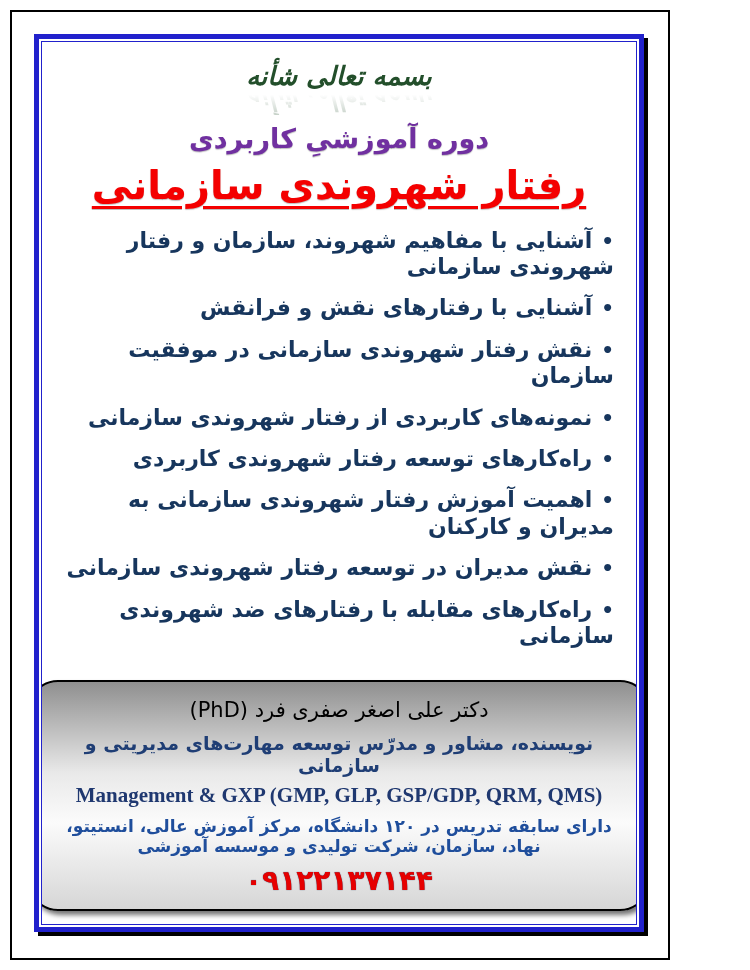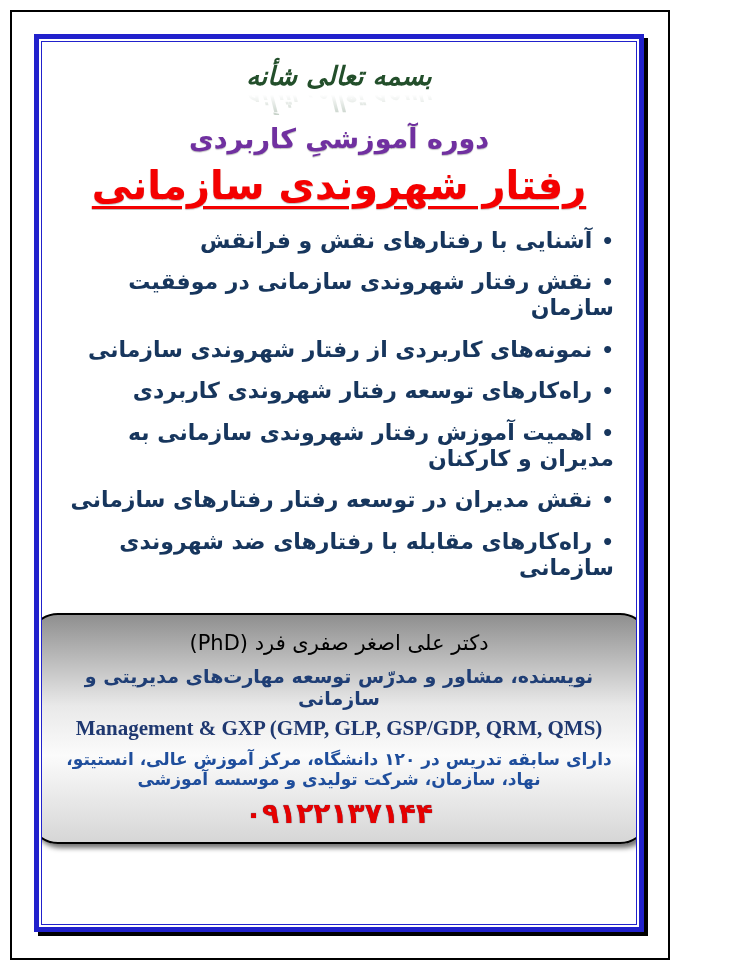--- a/index.html
+++ b/index.html
@@ -134,26 +134,27 @@
       <div class="bismillah-wrap">
         <div class="bismillah" dir="rtl">بسمه تعالی شأنه</div>
         <div class="bismillah reflect" dir="rtl" aria-hidden="true">بسمه تعالی شأنه</div>
       </div>
 
       <div class="course-type" dir="rtl">دوره آموزشیِ کاربردی</div>
 
       <div class="course-title" dir="rtl">رفتار شهروندی سازمانی</div>
 
       <ul class="topics" dir="rtl">
+        <li><span class="bullet">•</span><span>آشنایی با مفاهیم شهروند، سازمان و رفتار شهروندی سازمانی</span></li>
         <li><span class="bullet">•</span><span>آشنایی با رفتارهای نقش و فرانقش</span></li>
         <li><span class="bullet">•</span><span>نقش رفتار شهروندی سازمانی در موفقیت سازمان</span></li>
         <li><span class="bullet">•</span><span>نمونه‌های کاربردی از رفتار شهروندی سازمانی</span></li>
         <li><span class="bullet">•</span><span>راه‌کارهای توسعه رفتار شهروندی کاربردی</span></li>
         <li><span class="bullet">•</span><span>اهمیت آموزش رفتار شهروندی سازمانی به مدیران و کارکنان</span></li>
-        <li><span class="bullet">•</span><span>نقش مدیران در توسعه رفتار رفتارهای سازمانی</span></li>
+        <li><span class="bullet">•</span><span>نقش مدیران در توسعه رفتار شهروندی سازمانی</span></li>
         <li><span class="bullet">•</span><span>راه‌کارهای مقابله با رفتارهای ضد شهروندی سازمانی</span></li>
       </ul>
 
       <div class="card">
         <div class="card-name" dir="rtl">دکتر علی اصغر صفری فرد (PhD)</div>
         <div class="card-role" dir="rtl">نویسنده، مشاور و مدرّس توسعه مهارت‌های مدیریتی و سازمانی</div>
         <div class="card-exp-en" dir="ltr">Management &amp; GXP (GMP, GLP, GSP/GDP, QRM, QMS)</div>
         <div class="card-history" dir="rtl">دارای سابقه تدریس در ۱۲۰ دانشگاه، مرکز آموزش عالی، انستیتو، نهاد، سازمان،  شرکت تولیدی و موسسه آموزشی</div>
         <div class="card-phone" dir="rtl">۰۹۱۲۲۱۳۷۱۴۴</div>
       </div>

